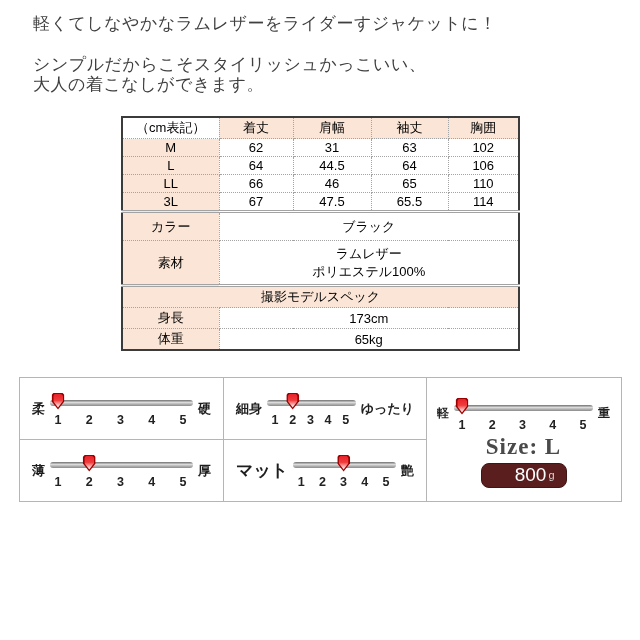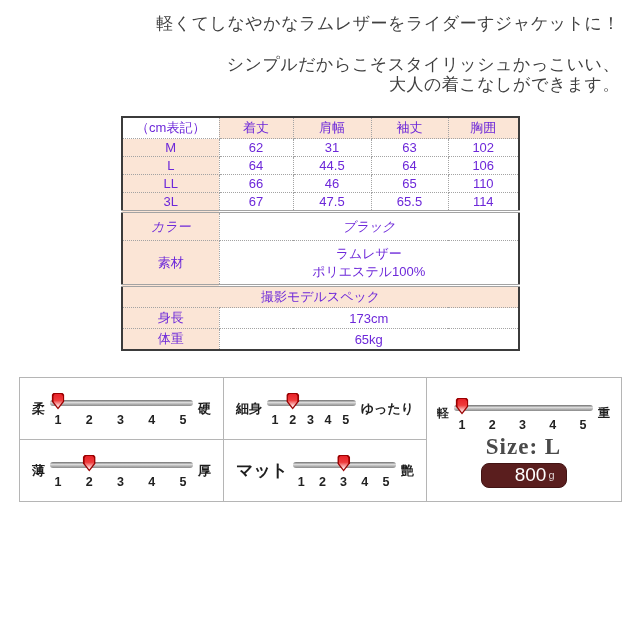--- a/index.html
+++ b/index.html
@@ -1,33 +1,33 @@
 <!DOCTYPE html>
 <html style="--red: #e8232a; --red_dark: #990000; --peach: #fbe5d6; --badge: #5a1e1e; --border_dark: #3b3b3b; --text: #3f3f3f;"><head>
 <meta charset="utf-8">
 <style>
   * { margin:0; padding:0; box-sizing:border-box; }
   html,body { width:640px; height:640px; background:#fff; overflow:hidden;
     font-family:"Liberation Sans","DejaVu Sans",sans-serif; }
 
   
-  .desc { padding:14px 20px 0 33px;text-align:right; }
+  .desc { padding:14px 20px 0 33px; }
   .para { font-size:17px; line-height:20px; color:var(--text,#3f3f3f);
     white-space:pre-line; margin-bottom:21px; letter-spacing:0.5px; }
 
   
   table.spec { border-collapse:collapse; margin:10px 4px 0 121px; width:397px;
     border:2px solid var(--border_dark,#3b3b3b); table-layout:fixed;
-    font-size:13px; color:#6d28d9; }
+    font-size:13px; color:#000000; }
   table.spec td, table.spec th { border:1px dotted #a3a3a3; text-align:center;
     font-weight:normal; padding:1px 2px; }
   .peach { background:var(--peach,#fbe5d6); }
   tr.hrow  { height:20px; }
   tr.drow  { height:18px; }
-  tr.color-row { height:29px; border-top:3px double #a3a3a3;font-style:italic; }
+  tr.color-row { height:29px; border-top:3px double #a3a3a3; }
   tr.mat-row   { height:45px; }
   tr.band-row  { height:18px; border-top:3px double #a3a3a3; }
   tr.model-row { height:19px;padding-left:16px; }
   td.ml { white-space:pre-line; }
 
   
   .grid { display:flex; margin:26px 0 0 19px; width:603px; height:125px;
     border:1px solid #b5b5b5; background:#fff; }
   .gcol { display:flex; flex-direction:column; border-right:1px solid #b5b5b5; }
   .gcol.c1 { width:204px; } .gcol.c2 { width:203px; }

